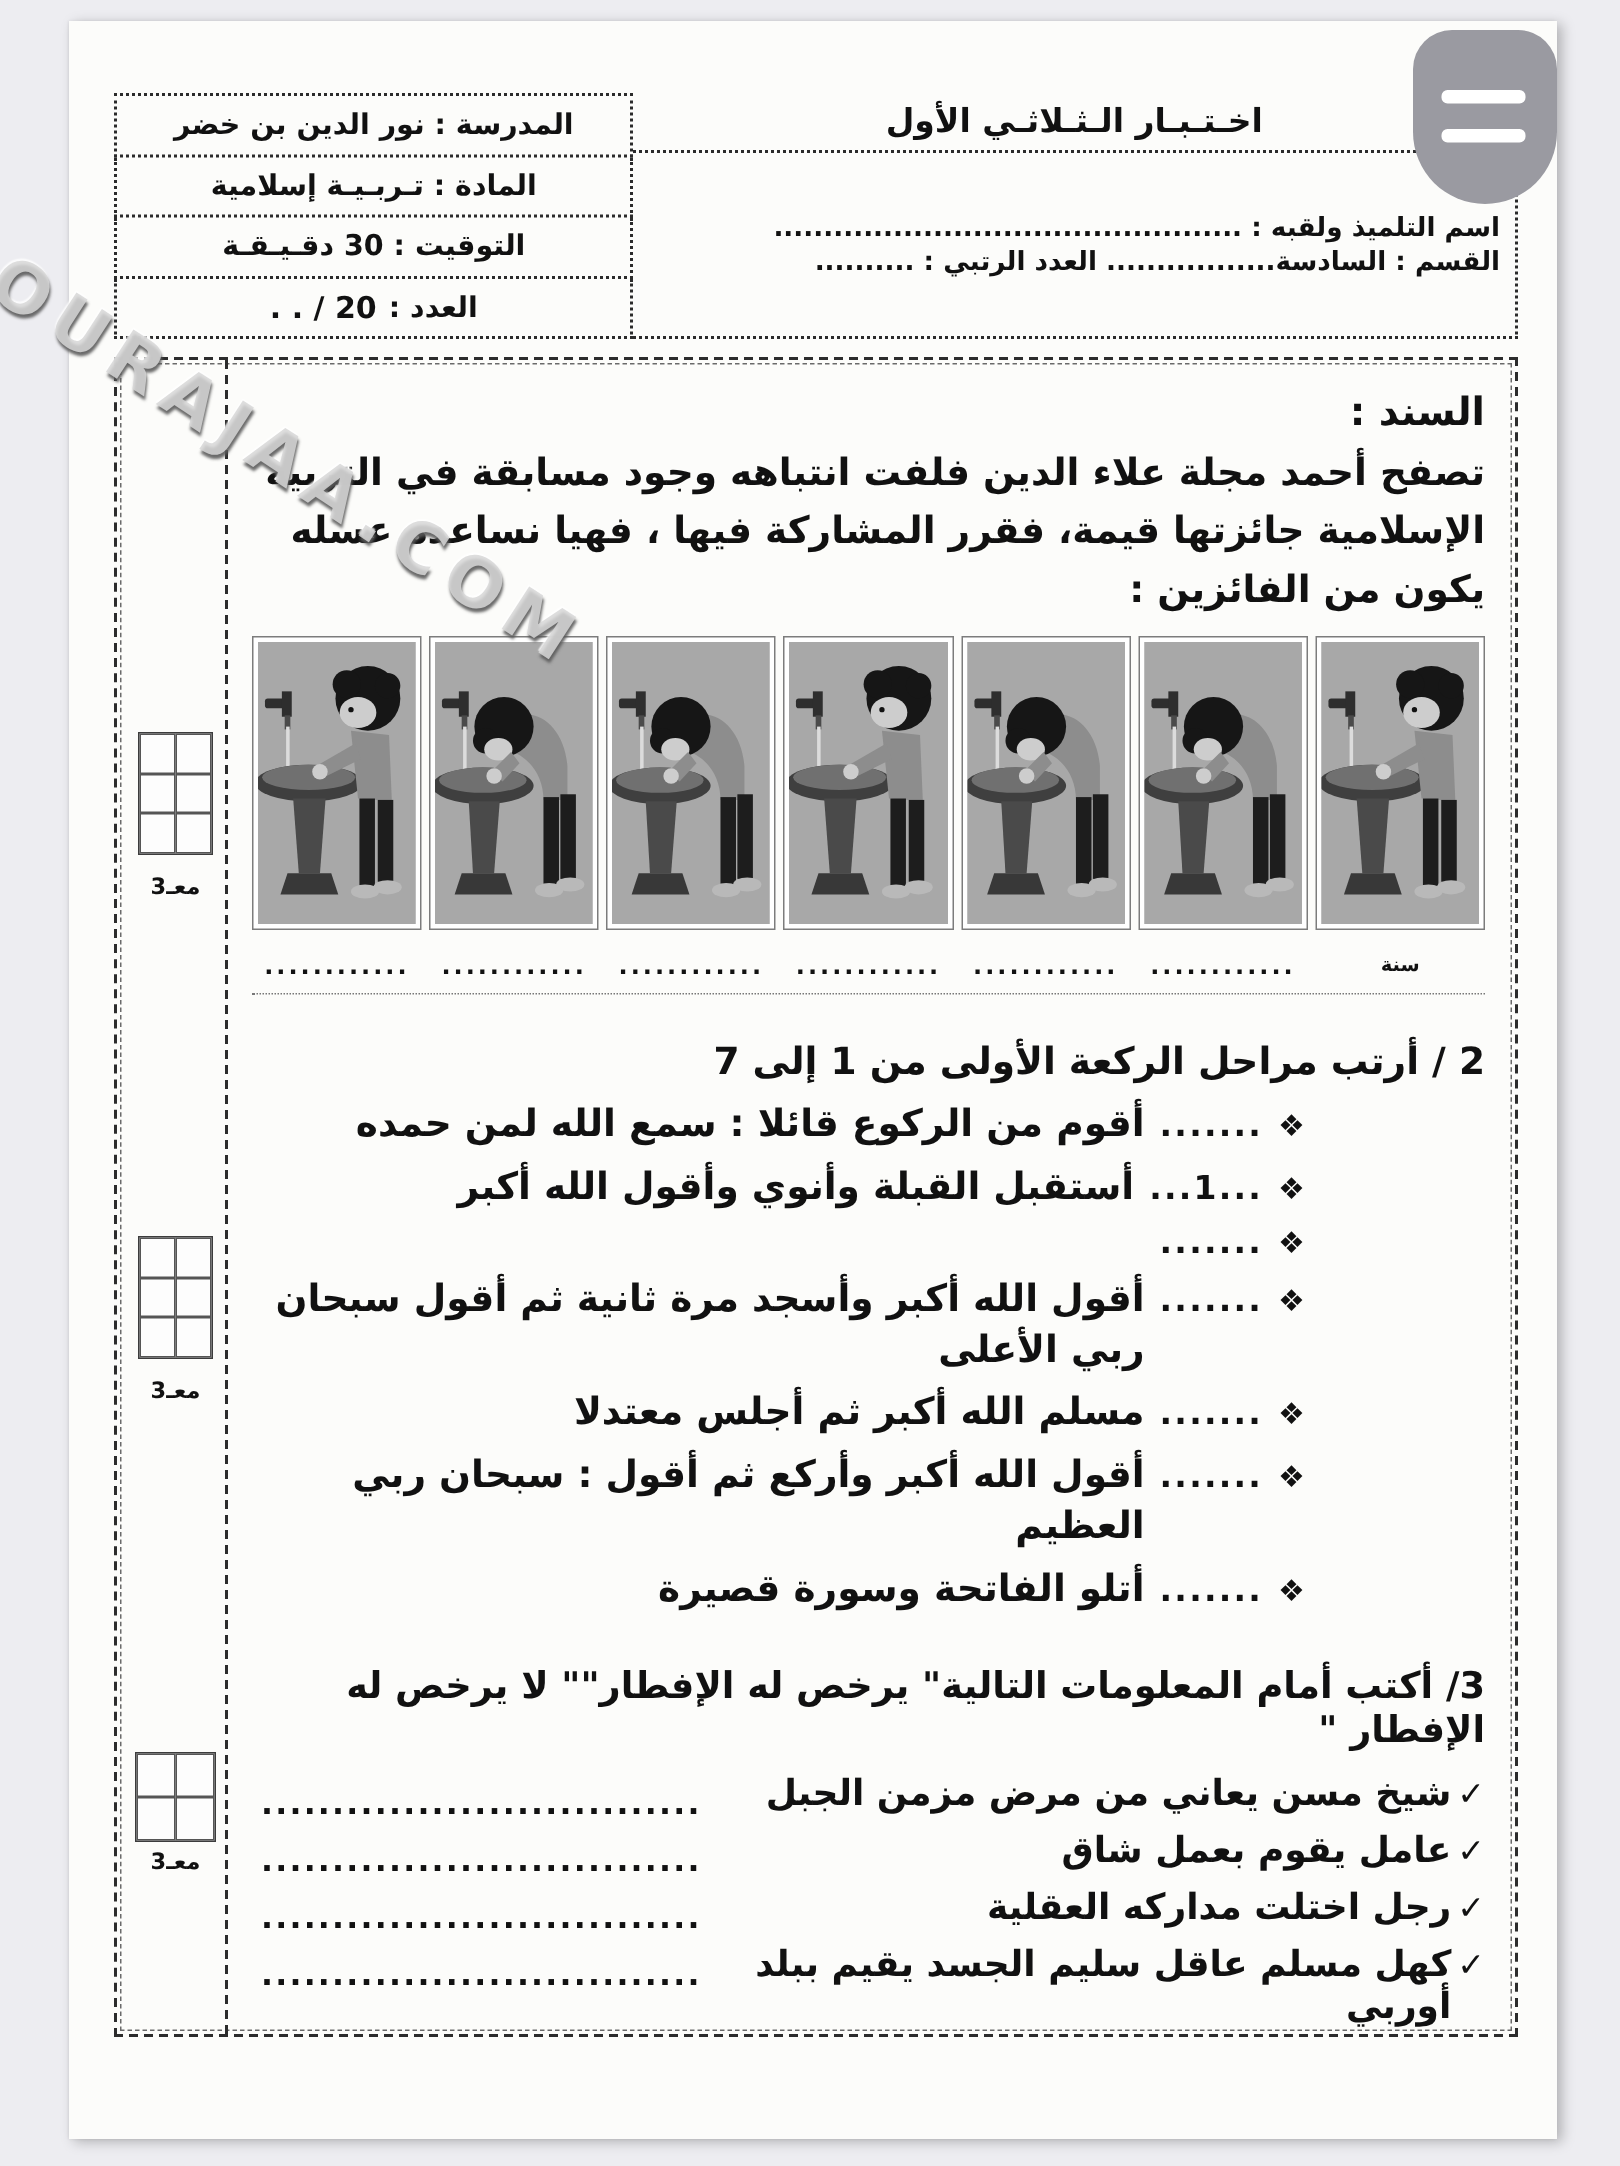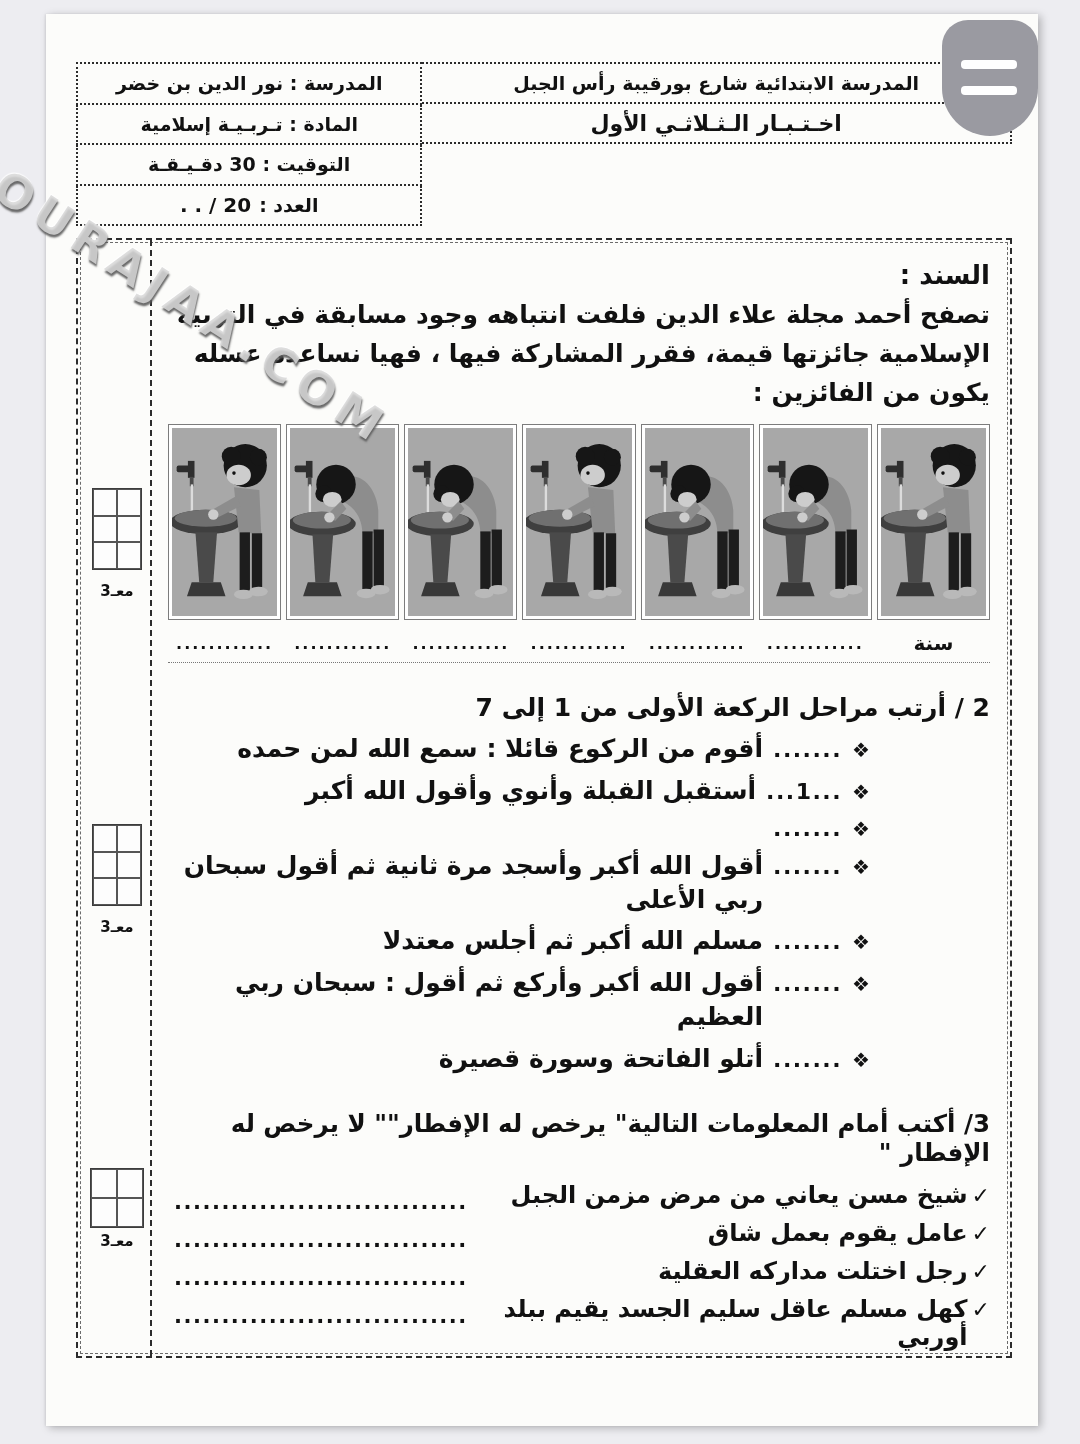--- a/index.html
+++ b/index.html
@@ -55,21 +55,21 @@
   .q-title{font-size:25px;margin:0 0 10px 0;}
 
   
   .img-wrap{position:relative;margin:4px 0 0 2px;}
   .img-grid{display:grid;grid-template-columns:repeat(7,1fr);gap:5px;}
   .img-cell{background:#fff;border:1px solid #7c7c7c;padding:3px;}
   .img-cell svg{display:block;width:100%;height:188px;background:#a8a8a8;}
   .ans-grid{display:grid;grid-template-columns:repeat(7,1fr);gap:5px;margin-top:4px;border-bottom:1px dotted #777;}
   .ans-cell{height:38px;display:flex;align-items:center;justify-content:center;
             font-size:16px;letter-spacing:2px;font-weight:bold;}
-  .ans-cell.word{font-size:20px;letter-spacing:0;}
+  .ans-cell.word{font-size:13px;letter-spacing:0;}
   .watermark{
     position:absolute;top:-14px;right:590px;z-index:3;
     transform:rotate(33deg);transform-origin:right top;
     font-size:46px;letter-spacing:8px;font-weight:bold;direction:ltr;
     color:rgba(215,215,215,0.85);
     text-shadow:2px 2px 2px rgba(90,90,90,0.9), -1px -1px 1px rgba(255,255,255,0.8);
     white-space:nowrap;pointer-events:none;
   }
 
   
@@ -136,22 +136,25 @@
       <ellipse cx="85" cy="176" rx="10" ry="5" fill="#b9b9b9"></ellipse>
       <ellipse cx="100" cy="172" rx="10" ry="5" fill="#b9b9b9"></ellipse>
     </symbol>
   </defs>
 </svg>
 
 <div class="page">
 
   <div class="hdr">
     <div class="hdr-right">
-      <div class="hcell hr1">المدرسة الابتدائية شارع بورقيبة  رأس الجبل</div>
       <div class="hcell hr2">اخـتـبـار الـثـلاثـي الأول</div>
+      <div class="hcell hr3">
+        <div>اسم التلميذ ولقبه : ...............................................</div>
+        <div>القسم : السادسة................. العدد الرتبي : ..........</div>
+      </div>
     </div>
     <div class="hdr-left">
       <div class="hcell hl">المدرسة : نور الدين بن خضر</div>
       <div class="hcell hl">المادة : تـربـيـة إسلامية</div>
       <div class="hcell hl">التوقيت : 30 دقـيـقـة</div>
       <div class="hcell hl">
         <span>العدد :</span>
         <span class="score-val">. .  / 20</span>
       </div>
     </div>

